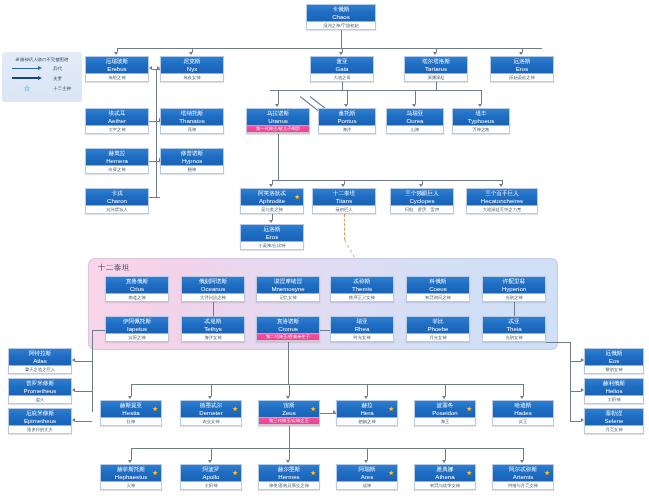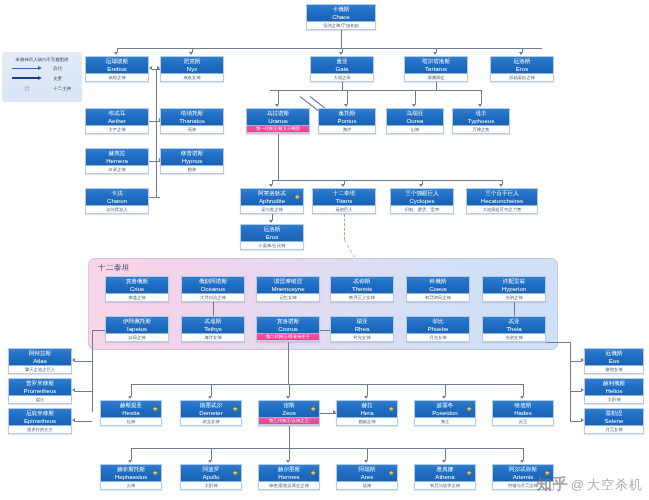--- a/index.html
+++ b/index.html
@@ -606,19 +606,14 @@
       <div class="node" style="left: 492px; top: 464px; width: 62px;">
         <div class="hd">
           <span class="cn">阿尔忒弥斯</span>
           <span class="en">Artemis</span>
           <span class="star">★</span>
         </div>
         <div class="dsc">狩猎与月亮女神</div>
       </div>
     </div>
 
-  <div class="wm">
-    <span class="zh">知乎</span>
-    <span class="at">@</span>
-    <span>大空杀机</span>
-  </div>
 
 </div>
 
 </body></html>

